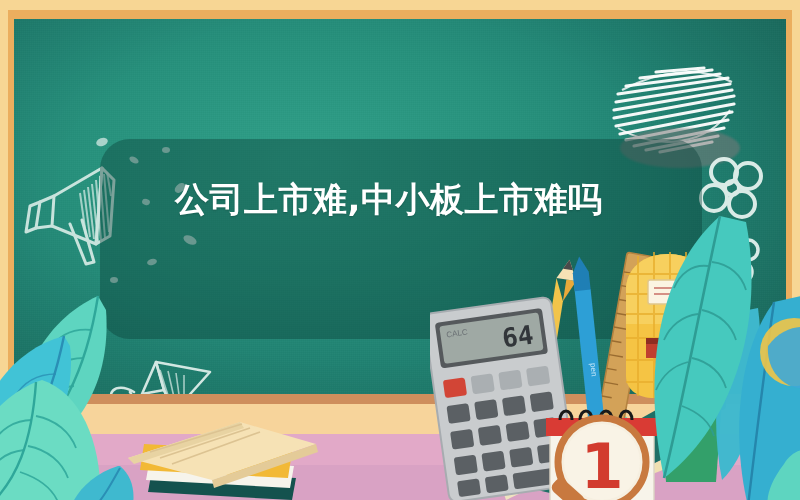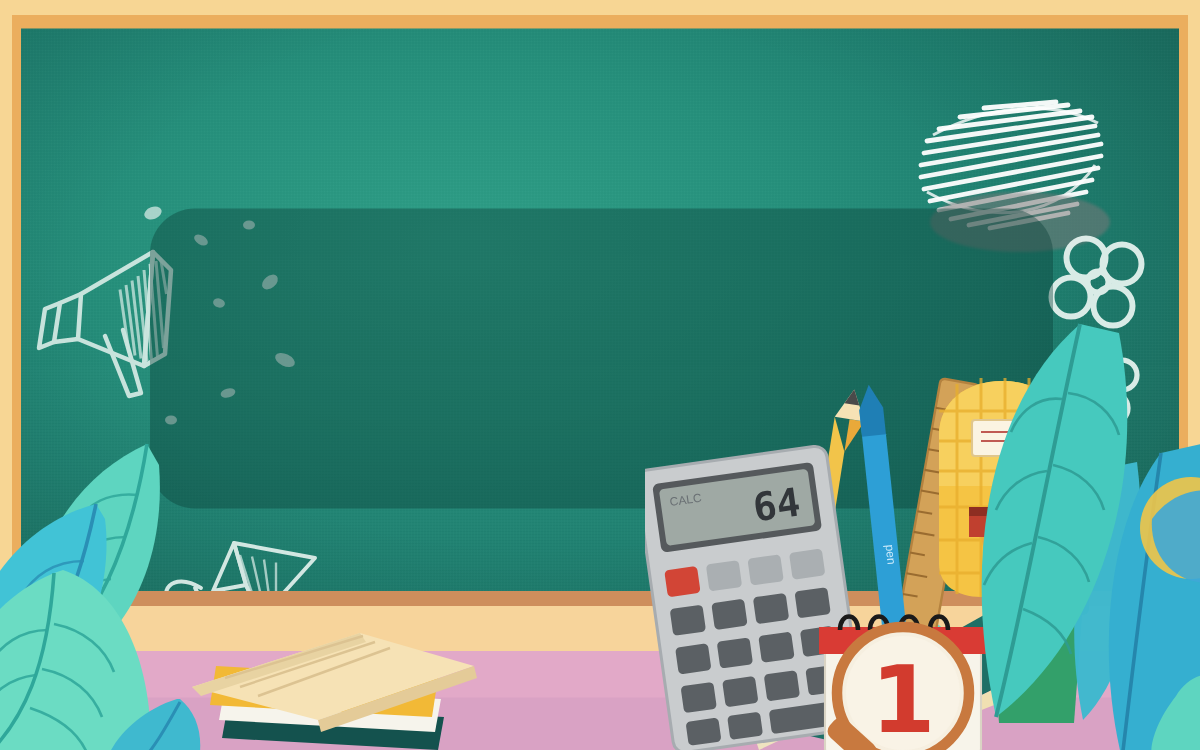--- a/index.html
+++ b/index.html
@@ -247,20 +247,21 @@
       <g stroke="#D9ECE7" stroke-width="1.6" opacity=".8">
         <path d="M60 20 L72 58"></path>
           <path d="M68 21 L76 56"></path>
         <path d="M76 23 L80 52"></path>
           <path d="M84 25 L84 48"></path>
       </g>
     </svg>
   </div>
 
   <div class="title-panel"></div>
+  <div class="title-text">公司上市难,中小板上市难吗</div>
 
   <div class="scene">
     <div class="desk-band-1"></div>
     <div class="desk-band-2"></div>
     <div class="desk-band-3"></div>
     <div class="desk-band-4"></div>
   </div>
 
   <div class="obj leaves-left">
     <svg viewBox="0 0 260 240">

